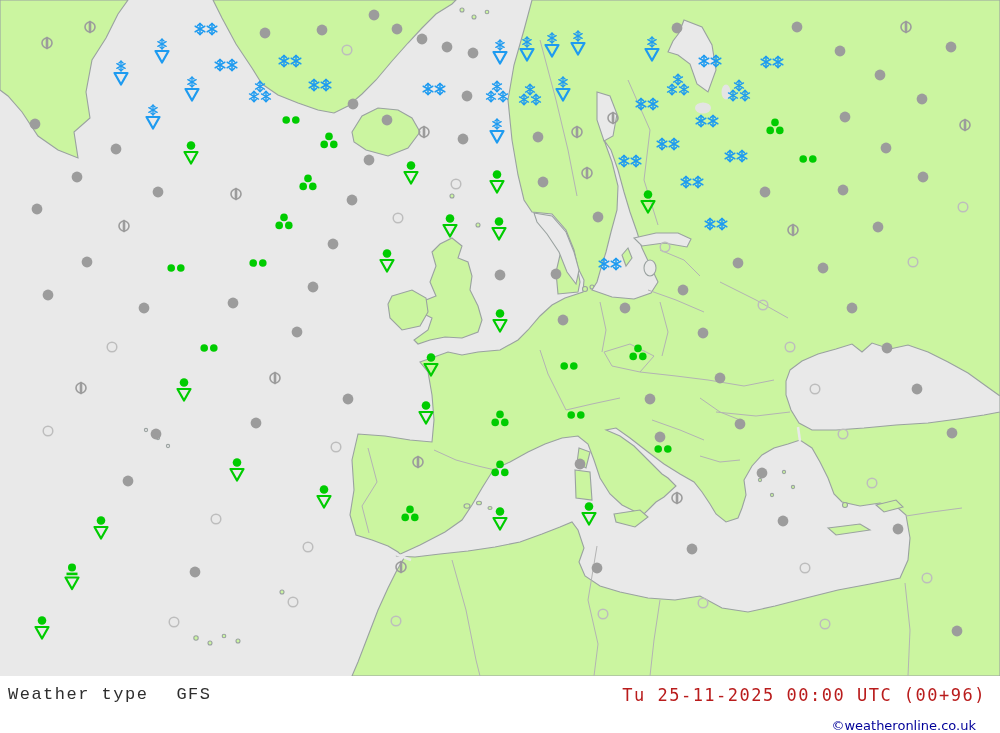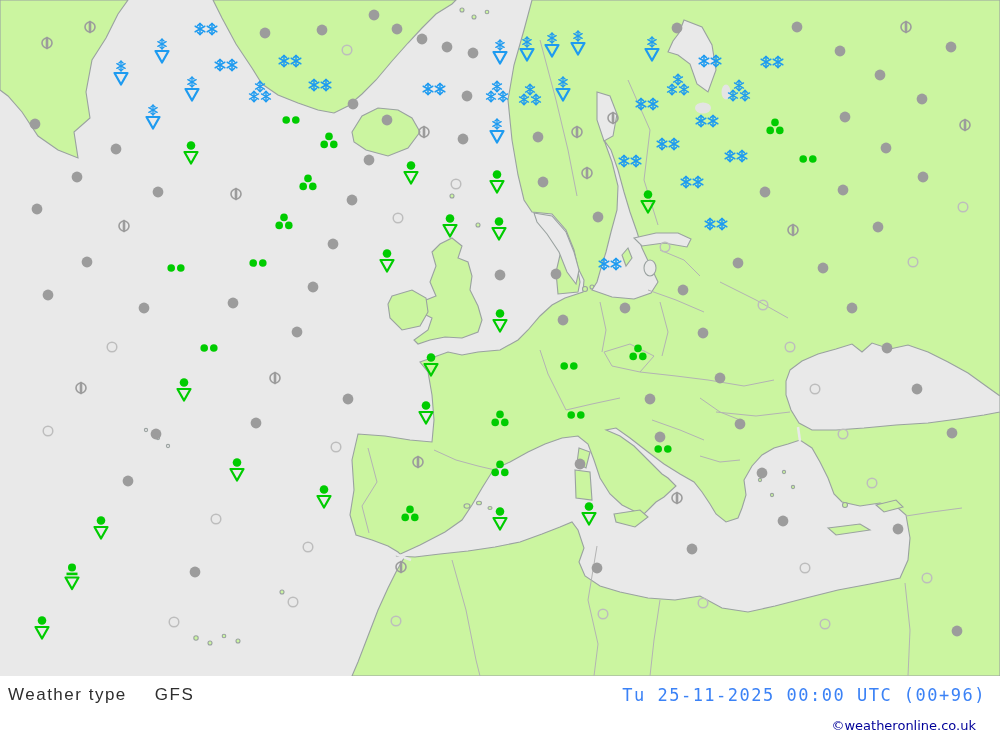--- a/index.html
+++ b/index.html
@@ -4,21 +4,21 @@
 <style>
   html,body{margin:0;padding:0;background:#fff;}
   #page{position:relative;width:1000px;height:733px;overflow:hidden;
         font-family:"DejaVu Sans",sans-serif;background:#ffffff;}
   #map-wrap{position:absolute;left:0;top:0;width:1000px;height:676px;}
   svg{display:block;}
   .coast{stroke:#9aa2a0;stroke-width:1.1;}
   .border{fill:none;stroke:#b3b3b3;stroke-width:1;}
   #footer{position:absolute;left:0;top:676px;width:1000px;height:57px;background:#ffffff;}
   #footer-left{position:absolute;left:8px;top:9px;
-     font-family:Liberation Sans, sans-serif;
+     font-family:Liberation Mono, monospace;
      font-size:17px;letter-spacing:1.5px;}
   #footer-left .model{margin-left:28px;}
   #footer-right{position:absolute;right:14px;top:9px;
      font-family:"DejaVu Sans Mono","Liberation Mono",monospace;
      font-size:17px;letter-spacing:1.5px;}
   #copyright{position:absolute;right:24px;top:42px;font-size:13px;}
 </style>
 </head>
 <body>
 
@@ -771,16 +771,16 @@
             <circle cx="0" cy="0" r="4.8" fill="none" stroke="#bdbdbd" stroke-width="1.5"></circle>
           </g>
         </g>
     </svg>
   </div>
 
   <div id="footer">
     <div id="footer-left" style="color: rgb(46, 46, 46);">
       <span>Weather type</span><span class="model">GFS</span>
     </div>
-    <div id="footer-right" style="color: #3b82f6;">Tu 25-11-2025 00:00 UTC (00+96)</div>
+    <div id="footer-right" style="color: #b91c1c;">Tu 25-11-2025 00:00 UTC (00+96)</div>
     <div id="copyright" style="color: rgb(0, 0, 153);">©weatheronline.co.uk</div>
   </div>
 </div>
 
 </body></html>

